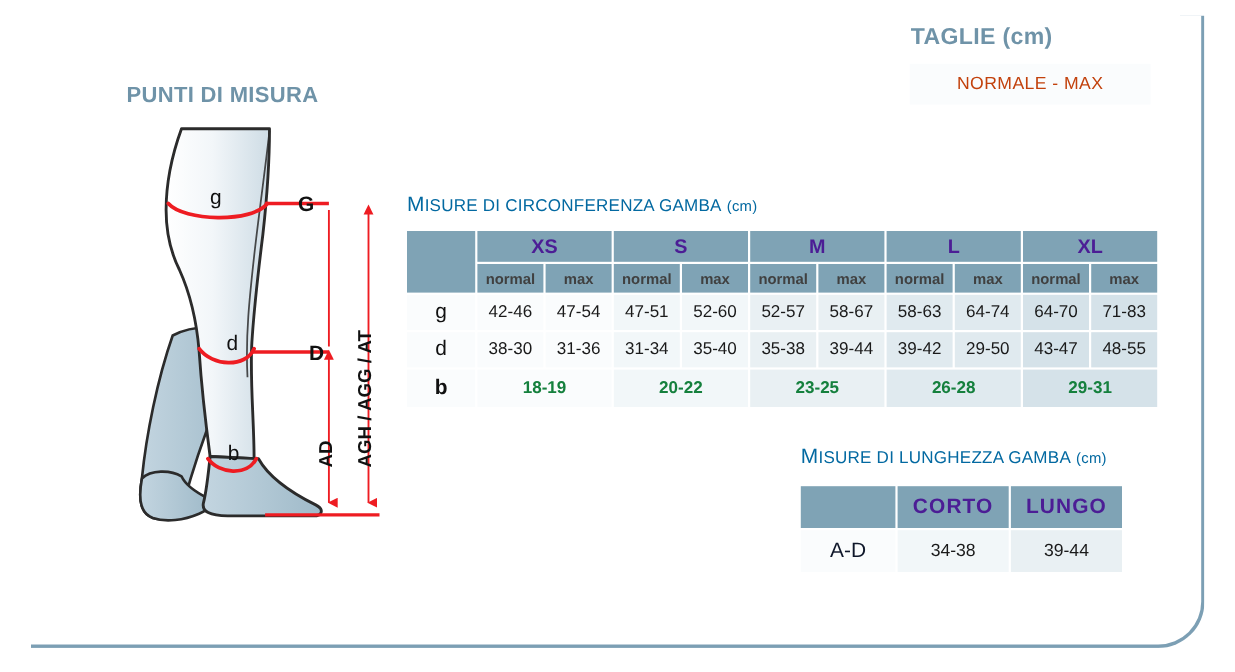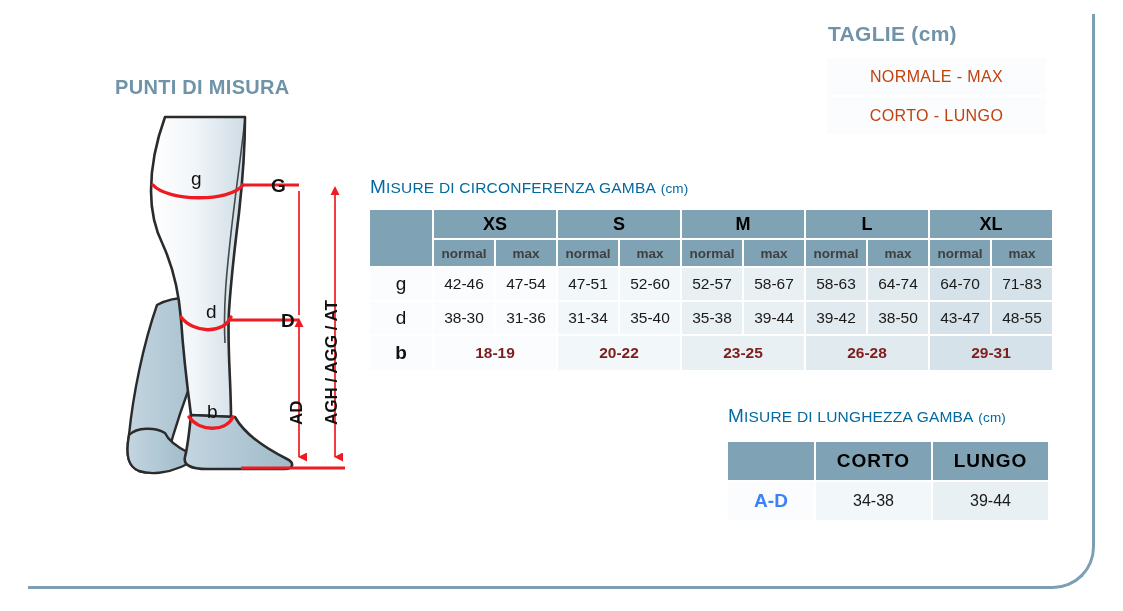--- a/index.html
+++ b/index.html
@@ -37,21 +37,21 @@
     letter-spacing:.2px;
   }
   .tbl-title .big{font-size:19px;}
   .tbl-title .caps{font-size:15.5px;}
   .tbl-title .unit{font-size:13.5px;}
 
   
   table{border-collapse:separate;border-spacing:2px;position:absolute;}
   td,th{padding:0;margin:0;text-align:center;vertical-align:middle;}
 
-  .hd{background:#7fa3b5;color:#000000;font-weight:bold;}
+  .hd{background:#7fa3b5;color:#4c1d95;font-weight:bold;}
   .hd-sub{background:#7fa3b5;color:#404040;font-weight:bold;}
   .corner{background:#7fa3b5;}
 
   
   .t0{background:#fafcfd;}
   .t1{background:#f2f7f9;}
   .t2{background:#e9f0f3;}
   .t3{background:#e0eaef;}
   .t4{background:#d5e2e9;}
   .rowlbl{background:#fafcfd;}
@@ -62,31 +62,31 @@
   #taglie .t-hd{background:#7fa3b5;color:#fff;font-weight:bold;font-size:19px;letter-spacing:1px;}
   #taglie .t-cell{background:#fafcfd;color:#c2410c;font-size:16px;letter-spacing:.4px;}
 
   
   #circ{left:368px; top:208px;}
   #circ .c-lbl{width:62px;}
   #circ .c-num{width:60px;}
   #circ .h1{height:28px;font-size:18px;}
   #circ .h2{height:26px;font-size:13.5px;}
   #circ .dr{height:32px;font-size:15.5px;color:#1a1a1a;}
-  #circ .br{height:34px;font-size:15.5px;color:#7f1d1d;font-weight:bold;}
+  #circ .br{height:34px;font-size:15.5px;color:#15803d;font-weight:bold;}
   #circ .rl{font-size:19px;color:#111;font-weight:normal;}
   #circ .rl.bold{font-weight:bold;}
 
   
   #len{left:726px; top:440px;}
   #len .l-lbl{width:86px;}
-  #len .l-cell{width:115px;}
+  #len .l-cell{width:101px;}
   #len .h{height:38px;font-size:19px;letter-spacing:1px;}
   #len .r{height:38px;font-size:16px;color:#1a1a1a;}
-  #len .rl{font-size:19px;font-weight:bold;color:#3b82f6;}
+  #len .rl{font-size:19px;font-weight:normal;color:#0f172a;}
 
   
   #diagram{position:absolute;left:95px;top:105px;width:270px;height:380px;}
 
   
   .vlabel{
     position:absolute;
     transform-origin:left top;
     transform:rotate(-90deg);
     white-space:nowrap;
@@ -100,23 +100,20 @@
 <div class="frame"></div>
 
 <div class="sec-title" style="left:115px;top:76px;font-size:20px;">PUNTI DI MISURA</div>
 
 <div class="sec-title" style="left:828px;top:22px;font-size:21px;">TAGLIE (cm)</div>
 
 <table id="taglie">
   <tbody>
     <tr>
       <td class="t-cell">NORMALE - MAX</td>
-    </tr>
-    <tr>
-      <td class="t-cell">CORTO - LUNGO</td>
     </tr>
   </tbody>
 </table>
 
 <div class="tbl-title" style="left:370px;top:176px;">
   <span class="big">M</span><span class="caps">ISURE DI CIRCONFERENZA GAMBA</span>
   <span class="unit">(cm)</span>
 </div>
 
 <table id="circ">
@@ -160,21 +157,21 @@
 
     <tr>
       <td class="rowlbl c-lbl dr rl">d</td>
       <td class="t0 c-num dr">38-30</td>
       <td class="t0 c-num dr">31-36</td>
       <td class="t1 c-num dr">31-34</td>
       <td class="t1 c-num dr">35-40</td>
       <td class="t2 c-num dr">35-38</td>
       <td class="t2 c-num dr">39-44</td>
       <td class="t3 c-num dr">39-42</td>
-      <td class="t3 c-num dr">38-50</td>
+      <td class="t3 c-num dr">29-50</td>
       <td class="t4 c-num dr">43-47</td>
       <td class="t4 c-num dr">48-55</td>
     </tr>
 
     <tr>
       <td class="rowlbl c-lbl br rl bold">b</td>
       <td class="t0 c-num br" colspan="2">18-19</td>
       <td class="t1 c-num br" colspan="2">20-22</td>
       <td class="t2 c-num br" colspan="2">23-25</td>
       <td class="t3 c-num br" colspan="2">26-28</td>

